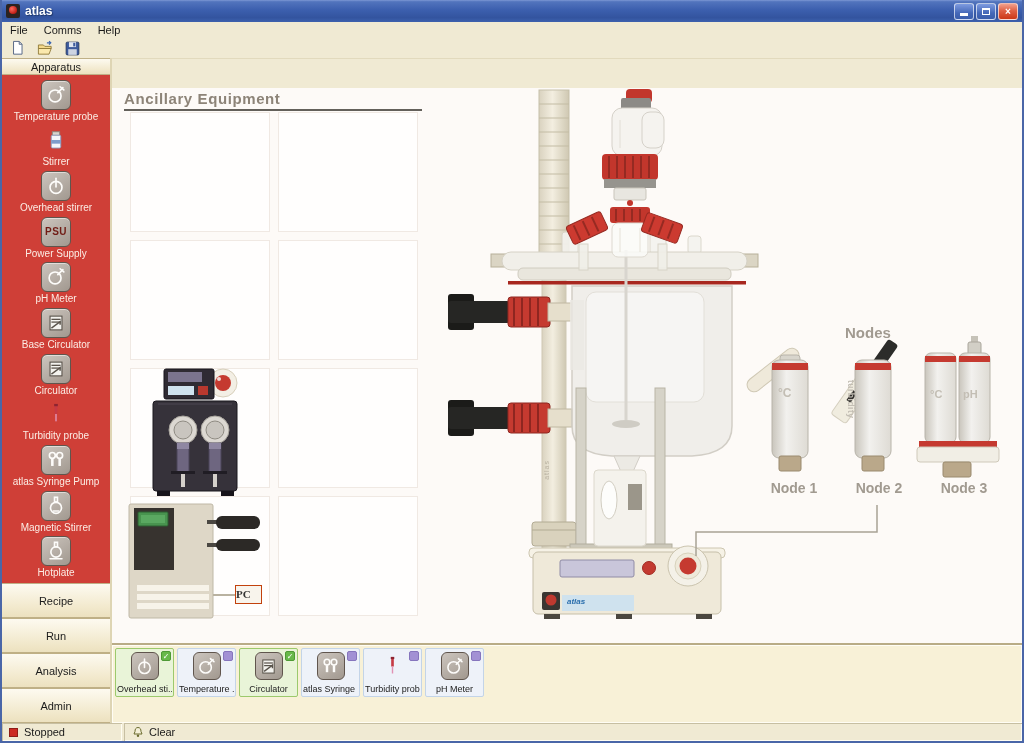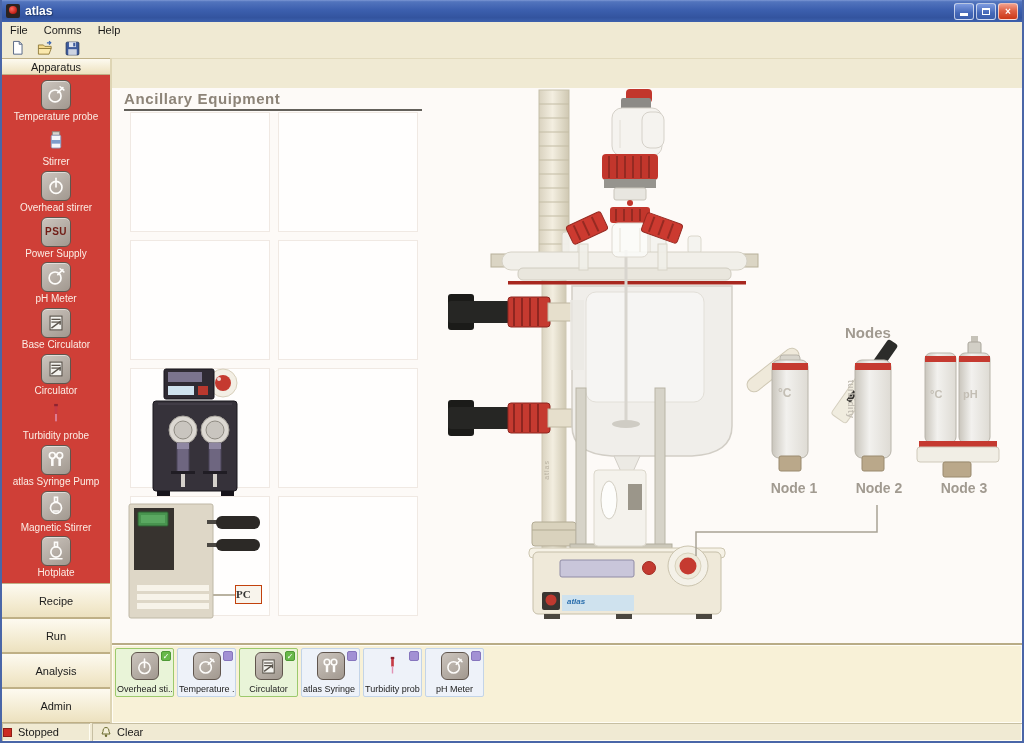--- a/index.html
+++ b/index.html
@@ -94,21 +94,21 @@
     font-size:8px; line-height:10px; text-align:center; color:#fff; }
   .tray-badge.connected { background:#68b94a; border:1px solid #4e9a35; }
   .tray-badge.pending { background:#a291d4; border:1px solid #8675bd; }
   .tray-label { position:absolute; left:1px; right:1px; bottom:2px; font-size:9px; color:#222; text-align:center;
     white-space:nowrap; overflow:hidden; }
 
   
   .statusbar { position:absolute; left:0; right:0; bottom:0; height:18px; background:#f0ead3; display:flex; gap:2px; }
   .status-cell { height:18px; box-shadow:inset 1px 1px 0 #c7bfa2, inset -1px -1px 0 #fffdf2;
     display:flex; align-items:center; font-size:11px; color:#1a1a1a; }
-  .status-cell.left { width:88px; padding-left:1px; }
+  .status-cell.left { width:120px; padding-left:7px; }
   .status-cell.right { flex:1; padding-left:8px; }
   .stop-square { width:9px; height:9px; background:#cc2a22; border:1px solid #8e1d17; margin-right:6px; flex:0 0 auto; }
   .bell { margin-right:5px; display:flex; }
 
   svg { display:block; }
   .apparatus-svg { position:absolute; left:0; top:0; pointer-events:none; }
 </style>
 </head>
 <body>
 

